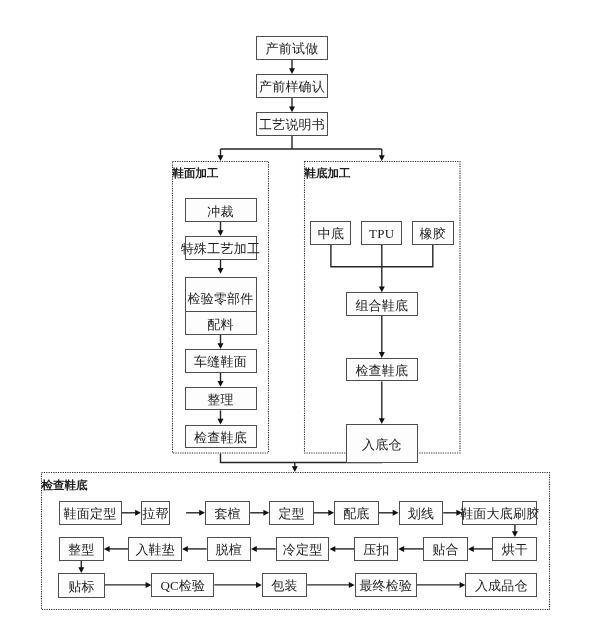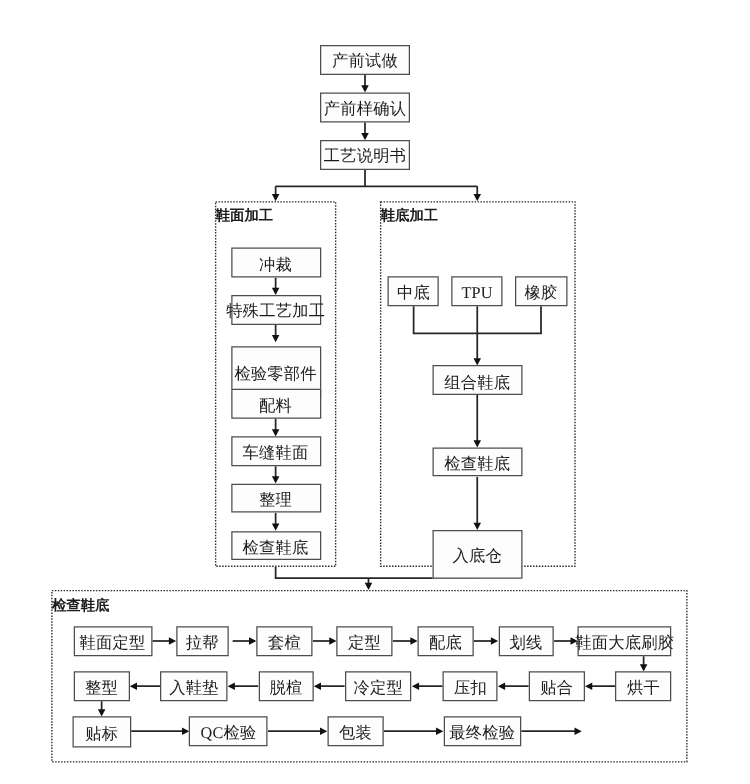--- a/index.html
+++ b/index.html
@@ -161,21 +161,21 @@
     </div>
 <div class="box" style="left:345.8px;top:357.9px;width:72.0px;height:23.6px">
       <span>检查鞋底</span>
     </div>
 <div class="box" style="left:345.8px;top:424.0px;width:72.0px;height:39px">
       <span>入底仓</span>
     </div>
 <div class="box" style="left:58.5px;top:501.0px;width:63.0px;height:23.6px">
       <span>鞋面定型</span>
     </div>
-<div class="box" style="left:140.9px;top:501.0px;width:42px;height:23.6px">
+<div class="box" style="left:140.9px;top:501.0px;width:29px;height:23.6px">
       <span>拉帮</span>
     </div>
 <div class="box" style="left:205.0px;top:501.0px;width:45.2px;height:23.6px">
       <span>套楦</span>
     </div>
 <div class="box" style="left:269.2px;top:501.0px;width:44.9px;height:23.6px">
       <span>定型</span>
     </div>
 <div class="box" style="left:334.1px;top:501.0px;width:44.5px;height:23.6px">
       <span>配底</span>
@@ -212,14 +212,17 @@
     </div>
 <div class="box" style="left:151.4px;top:573.1px;width:62.9px;height:23.6px">
       <span>QC检验</span>
     </div>
 <div class="box" style="left:261.8px;top:573.1px;width:45.4px;height:23.6px">
       <span>包装</span>
     </div>
 <div class="box" style="left:354.6px;top:573.1px;width:62.4px;height:23.6px">
       <span>最终检验</span>
     </div>
+<div class="box" style="left:465.4px;top:573.1px;width:71.8px;height:23.6px">
+      <span>入成品仓</span>
+    </div>
 
 </div>
 
 </body></html>

